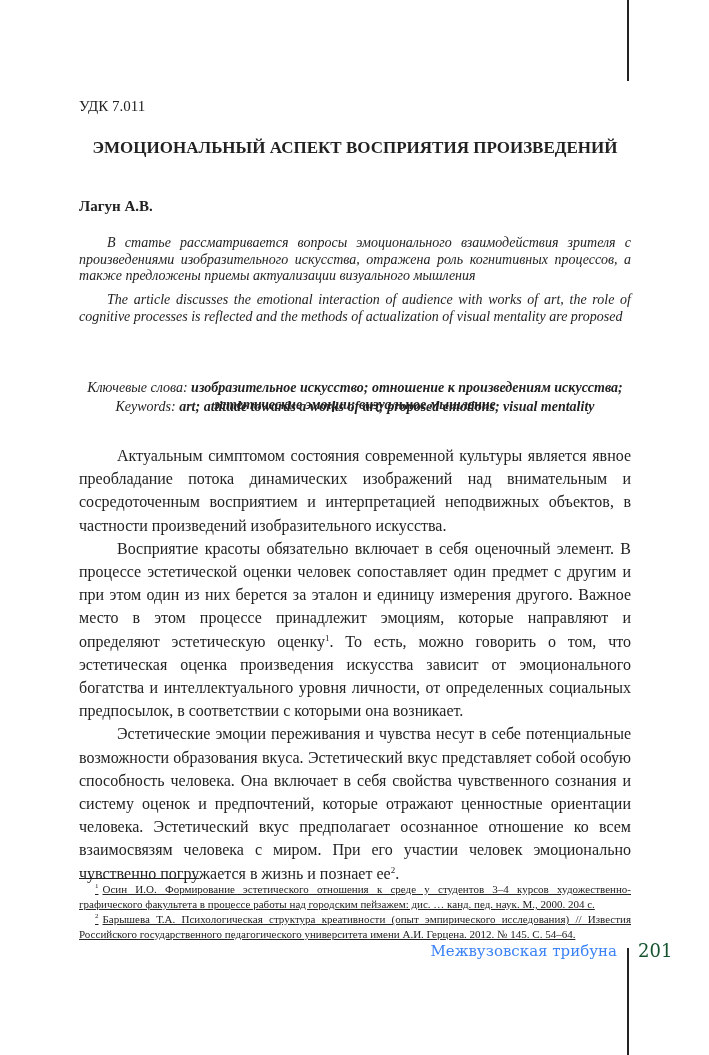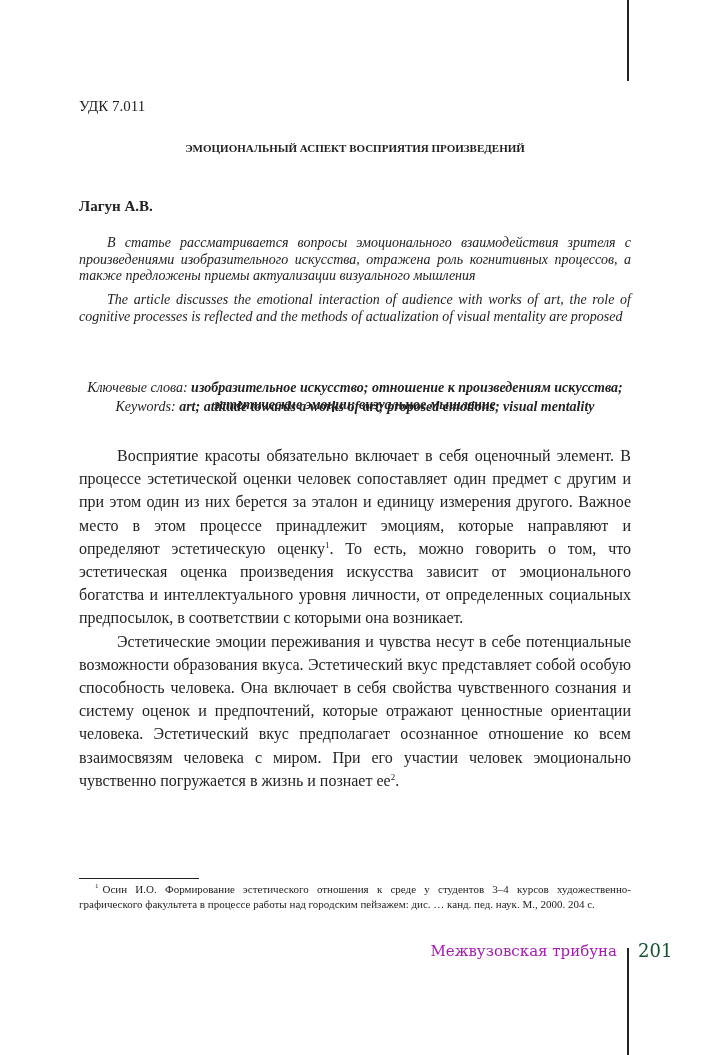--- a/index.html
+++ b/index.html
@@ -2,44 +2,44 @@
 <html><head>
 <meta charset="utf-8">
 <style>
   html, body { margin: 0; padding: 0; background: #ffffff; }
   body { width: 709px; height: 1055px; position: relative; overflow: hidden;
          font-family: "Liberation Serif", "DejaVu Serif", serif; color: #222; }
   .vline-top { position: absolute; left: 627px; top: 0; width: 2px; height: 81px; background: #222; }
   .vline-bottom { position: absolute; left: 627px; top: 948px; width: 2px; height: 107px; background: #222; }
   .udk { position: absolute; left: 79px; top: 98px; font-size: 15px; }
   .title { position: absolute; left: 79px; width: 552px; top: 138px; text-align: center;
-           font-weight: bold; font-size: 11px; line-height: 20px; }
+           font-weight: bold; font-size: 17px; line-height: 20px; }
   .author { position: absolute; left: 79px; width: 552px; top: 198px; text-align: left;
             font-weight: bold; font-size: 15px; }
   .abstract { position: absolute; left: 79px; width: 552px; font-style: italic;
               font-size: 14px; line-height: 16.5px; text-align: justify; text-indent: 28px; margin: 0; }
   .abstract-ru { top: 235px; }
   .abstract-en { top: 292px; }
   .kw { position: absolute; left: 79px; width: 552px; text-align: center; font-size: 14px;
         line-height: 16.5px; font-style: italic; margin: 0; }
   .kw-ru { top: 356px; margin-top: 24px; }
   .kw-en { top: 399px; }
   .kw .lbl { font-weight: normal; }
   .kw .val { font-weight: bold; }
   .body { position: absolute; left: 79px; width: 552px; top: 444px; font-size: 16px;
           line-height: 23.2px; text-align: justify; }
   .body p { margin: 0; text-indent: 38px; }
   .body sup { font-size: 9px; vertical-align: super; line-height: 0; }
   .fn-rule { position: absolute; left: 79px; top: 878px; width: 120px; height: 1px; background: #222; }
   .footnotes { position: absolute; left: 79px; width: 552px; top: 882px; font-size: 11px;
-               line-height: 15px; text-align: justify; }
+               line-height: 15px; text-align: justify; text-decoration: underline; }
   .footnotes p { margin: 0; text-indent: 16px; }
   .footnotes sup { font-size: 7px; vertical-align: super; line-height: 0; margin-right: 4px; }
   .journal { position: absolute; right: 92px; top: 942px; font-family: "DejaVu Serif", serif;
-             font-size: 15px; color: #a21caf; }
+             font-size: 15px; color: #3b82f6; }
   .pageno { position: absolute; left: 638px; top: 940px; font-family: "DejaVu Serif", serif;
             font-size: 18px; color: #14532d; }
 </style>
 </head>
 <body>
 
 <div class="vline-top"></div>
 <div class="vline-bottom"></div>
 
 <div class="udk">УДК 7.011</div>
@@ -56,24 +56,26 @@
 <p class="kw kw-ru">
   <span class="lbl">Ключевые слова:</span>
   <span class="val">изобразительное искусство; отношение к произведениям искусства; эстетические эмоции; визуальное мышление</span>
 </p>
 <p class="kw kw-en">
   <span class="lbl">Keywords:</span>
   <span class="val">art; attitude towards a works of art; proposed emotions; visual mentality</span>
 </p>
 
 <div class="body">
+  <p>Актуальным симптомом состояния современной культуры является явное преобладание потока динамических изображений над внимательным и сосредоточенным восприятием и интерпретацией неподвижных объектов, в частности произведений изобразительного искусства.</p>
   <p><span>Восприятие красоты обязательно включает в себя оценочный элемент. В процессе эстетической оценки человек сопоставляет один предмет с другим и при этом один из них берется за эталон и единицу измерения другого. Важное место в этом процессе принадлежит эмоциям, которые направляют и определяют эстетическую оценку</span><sup>1</sup><span>. То есть, можно говорить о том, что эстетическая оценка произведения искусства зависит от эмоционального богатства и интеллектуального уровня личности, от определенных социальных предпосылок, в соответствии с которыми она возникает.</span></p>
   <p><span>Эстетические эмоции переживания и чувства несут в себе потенциальные возможности образования вкуса. Эстетический вкус представляет собой особую способность человека. Она включает в себя свойства чувственного сознания и систему оценок и предпочтений, которые отражают ценностные ориентации человека. Эстетический вкус предполагает осознанное отношение ко всем взаимосвязям человека с миром. При его участии человек эмоционально чувственно погружается в жизнь и познает ее</span><sup>2</sup><span>.</span></p>
 </div>
 
 <div class="fn-rule"></div>
 
 <div class="footnotes">
   <p><sup>1</sup><span>Осин И.О. Формирование эстетического отношения к среде у студентов 3–4 курсов художественно-графического факультета в процессе работы над городским пейзажем: дис. … канд. пед. наук. М., 2000. 204 с.</span></p>
+  <p><sup>2</sup><span>Барышева Т.А. Психологическая структура креативности (опыт эмпирического исследования) // Известия Российского государственного педагогического университета имени А.И. Герцена. 2012. № 145. С. 54–64.</span></p>
 </div>
 
 <div class="journal">Межвузовская трибуна</div>
 <div class="pageno">201</div>
 
 </body></html>

